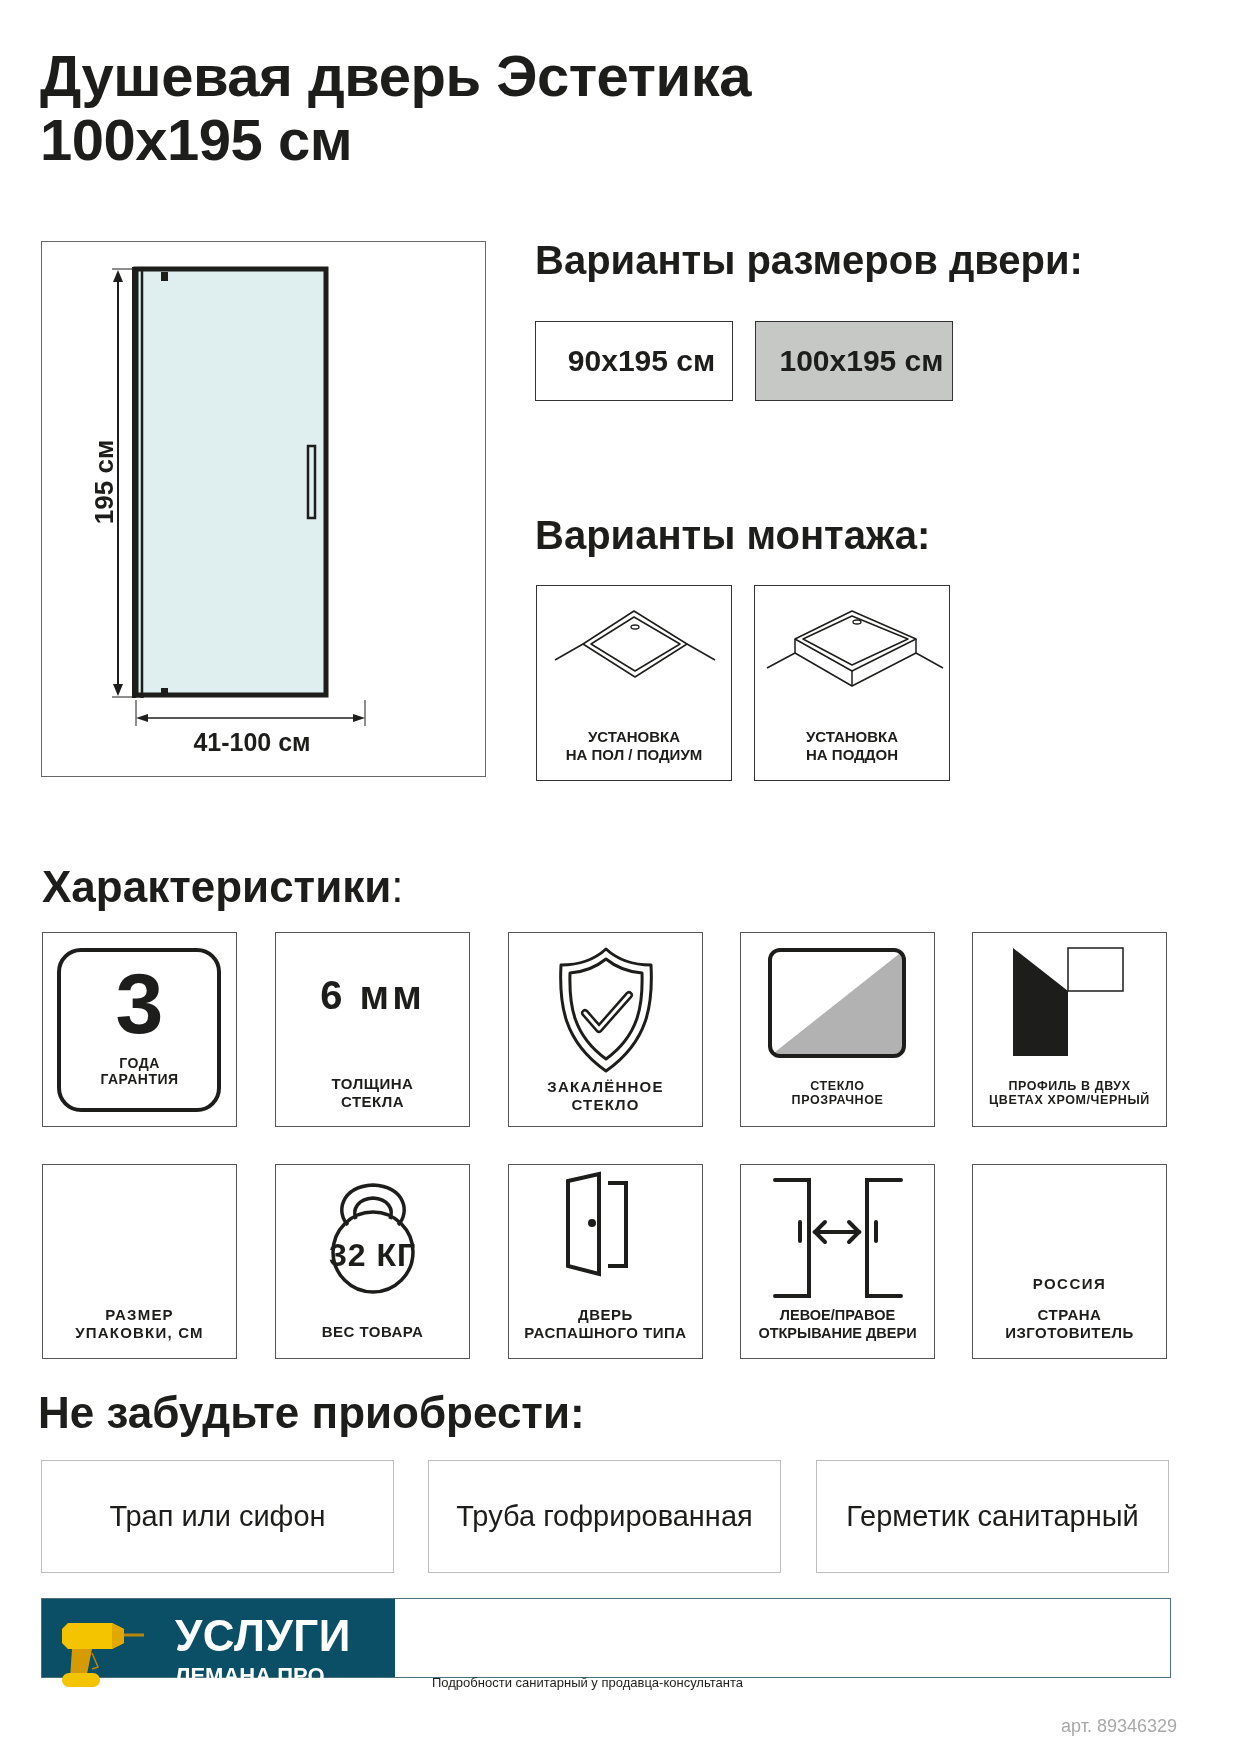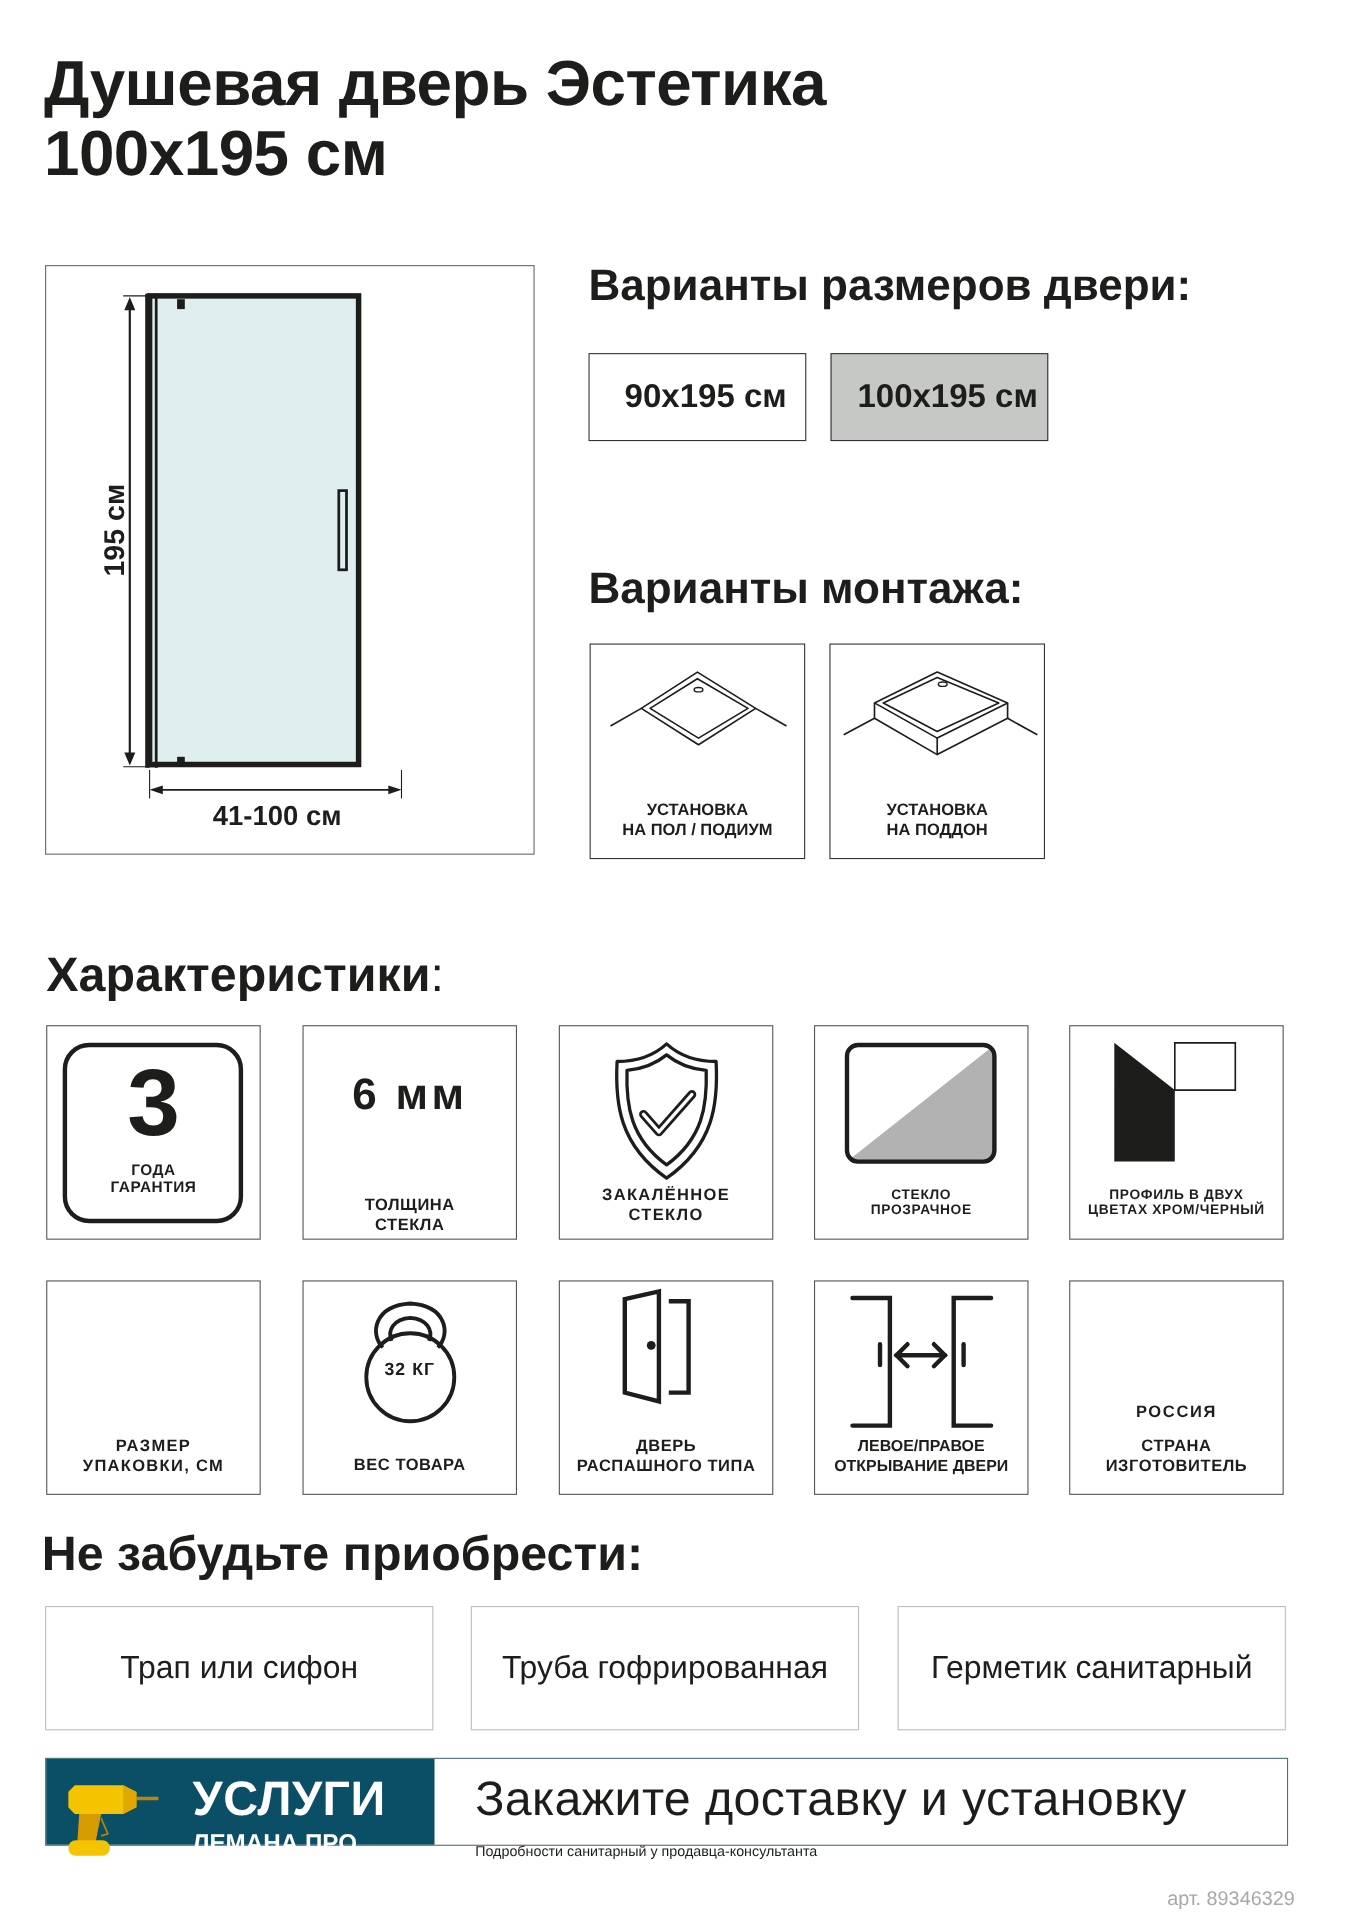--- a/index.html
+++ b/index.html
@@ -121,21 +121,21 @@
   <div class="abs" style="left:14px; top:15px; width:164px; height:164px; border:4.5px solid #1d1d1b; border-radius:24px;"></div>
   <div class="feat-big" style="top:22px; font-size:86px; line-height:96px;">3</div>
   <div class="feat-label" style="top:122px; font-size:14px; line-height:16px;">
     <div>ГОДА</div>
     <div>ГАРАНТИЯ</div>
   </div>
 </div>
 
 <div class="abs feat" style="left:275px; top:932px;">
   <div class="feat-big" style="top:40px; font-size:40px; letter-spacing:3px;">6 мм</div>
-  <div class="feat-label" style="top:142px;margin-top:12px;">
+  <div class="feat-label" style="top:142px;">
     <div>ТОЛЩИНА</div>
     <div>СТЕКЛА</div>
   </div>
 </div>
 
 <div class="abs feat" style="left:508px; top:932px;">
   <svg class="abs" style="left:0; top:0;" width="195" height="195" viewBox="0 0 195 195">
     <g fill="none" stroke="#1d1d1b" stroke-width="3" stroke-linejoin="round">
       <path d="M97,16 C84,28 68,32 52,32 C50,70 54,108 97,138 C140,108 144,70 142,32 C126,32 110,28 97,16 Z"></path>
       <path d="M97,26 C86,35 74,39 61,40 C60,72 64,102 97,126 C130,102 134,72 133,40 C120,39 108,35 97,26 Z"></path>
@@ -185,21 +185,21 @@
 </div>
 
 <div class="abs feat" style="left:275px; top:1164px;">
   <svg class="abs" style="left:0; top:0;" width="195" height="195" viewBox="0 0 195 195">
     <g fill="none" stroke="#1d1d1b" stroke-width="3.5">
       <path d="M72,60 C60,48 64,22 97,20 C130,22 134,48 122,60"></path>
       <path d="M80,54 C76,44 82,34 97,33 C112,34 118,44 114,54"></path>
       <circle cx="97" cy="87" r="40"></circle>
     </g>
   </svg>
-  <div class="feat-big" style="top:72px; font-size:16px; letter-spacing:1px;">32 КГ</div>
+  <div class="feat-big" style="top:72px; font-size:32px; letter-spacing:1px;">32 КГ</div>
   <div class="feat-label" style="top:158px;">ВЕС ТОВАРА</div>
 </div>
 
 <div class="abs feat" style="left:508px; top:1164px;">
   <svg class="abs" style="left:0; top:0;" width="195" height="195" viewBox="0 0 195 195">
     <g fill="none" stroke="#1d1d1b" stroke-width="4" stroke-linejoin="miter">
       <polygon points="59,16 90,9 90,109 59,101"></polygon>
       <polyline points="99,18 117,18 117,101 99,101"></polyline>
     </g>
     <circle cx="83" cy="58" r="4" fill="#1d1d1b"></circle>
@@ -247,17 +247,16 @@
       <line x1="62" y1="22" x2="82" y2="22" stroke="#b8860b" stroke-width="3"></line>
       <polygon points="6,10 50,10 62,16 62,30 50,36 6,36 0,30 0,16" fill="#f5c400"></polygon>
       <polygon points="50,10 62,16 62,30 50,36" fill="#e0a800"></polygon>
       <polygon points="10,36 30,36 24,66 8,66" fill="#d69b00"></polygon>
       <path d="M30,40 L36,54 L30,56" fill="none" stroke="#b8860b" stroke-width="1.5"></path>
       <rect x="0" y="60" width="38" height="14" rx="7" fill="#f5c400"></rect>
     </svg>
     <div class="services-title">УСЛУГИ</div>
     <div class="services-sub">ЛЕМАНА ПРО</div>
   </div>
-  <div class="cta">Закажите доставку и установку</div>
   <div class="cta-sub">Подробности санитарный у продавца-консультанта</div>
 </div>
 
 <div class="abs art">арт. 89346329</div>
 
 </body></html>

